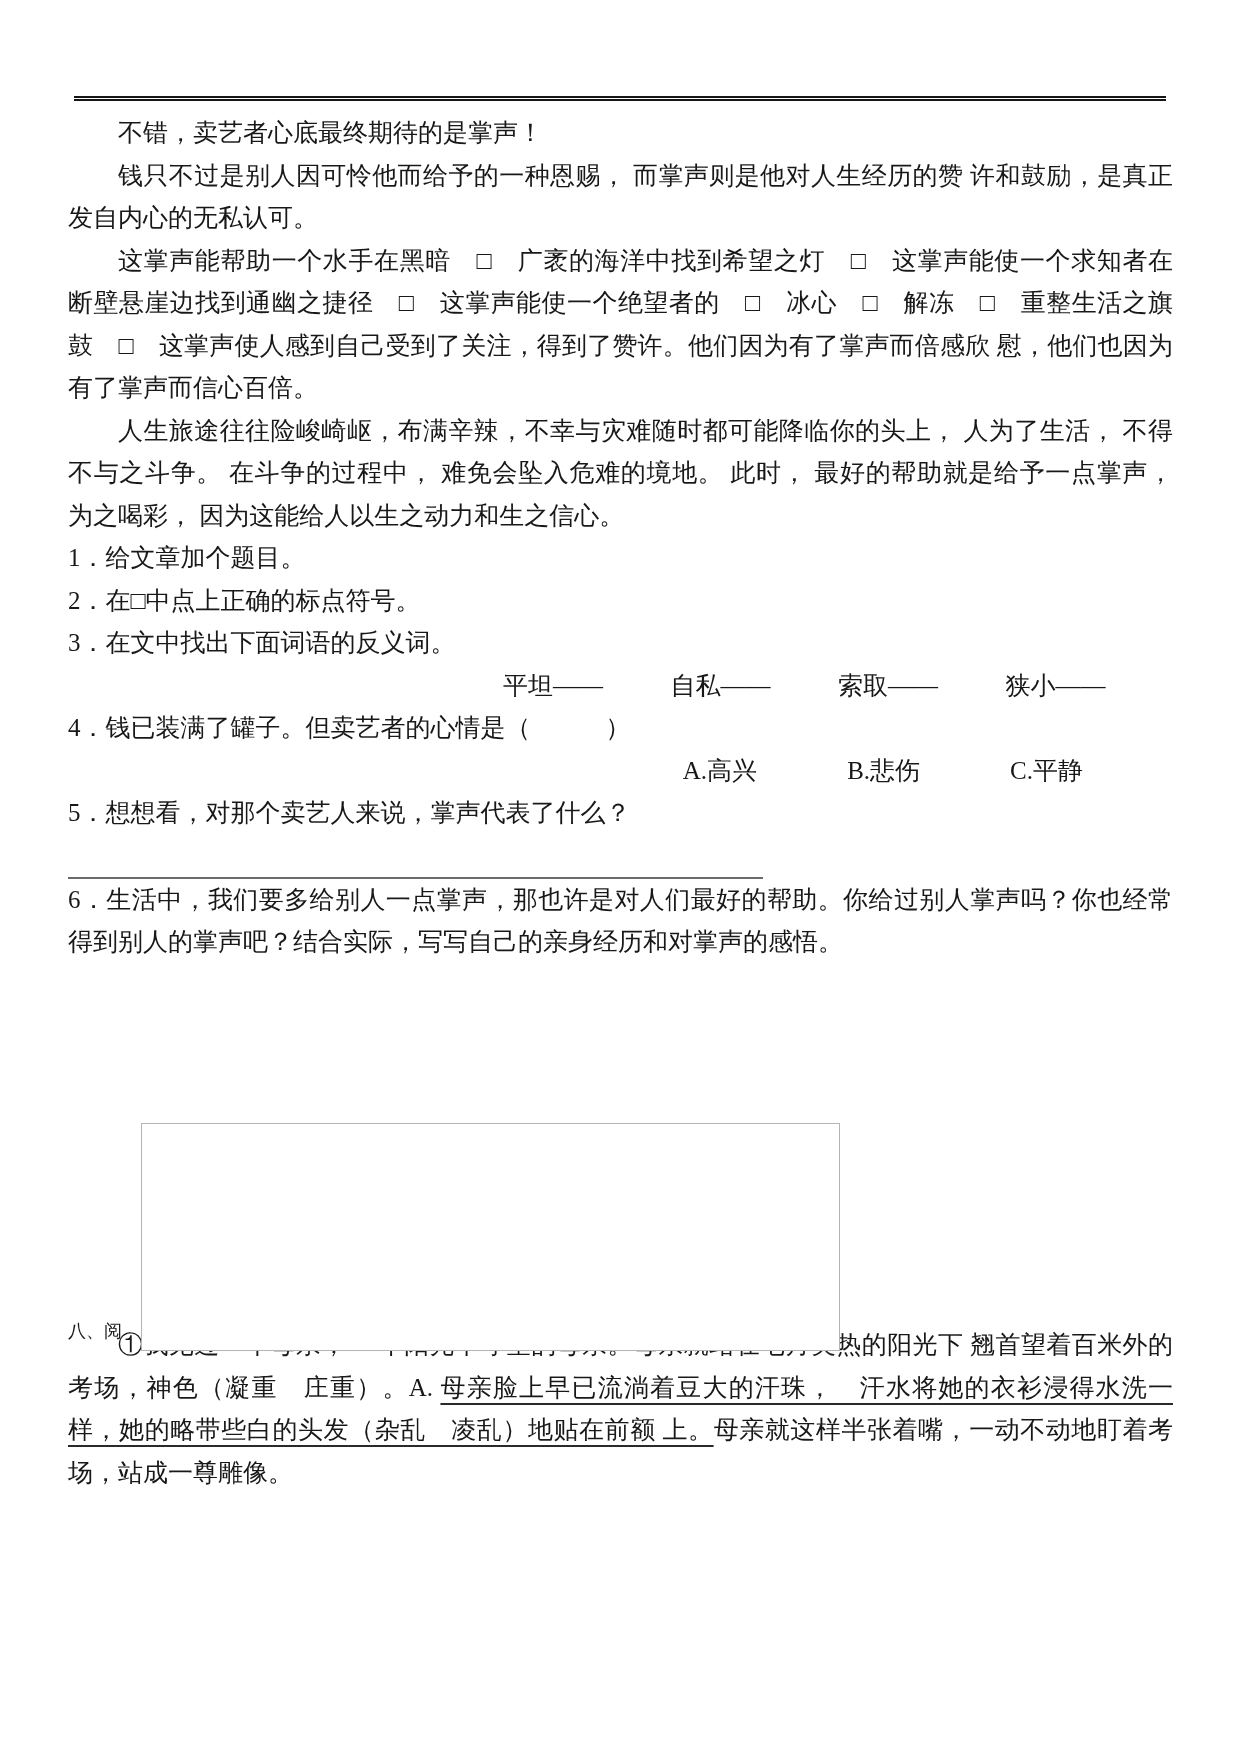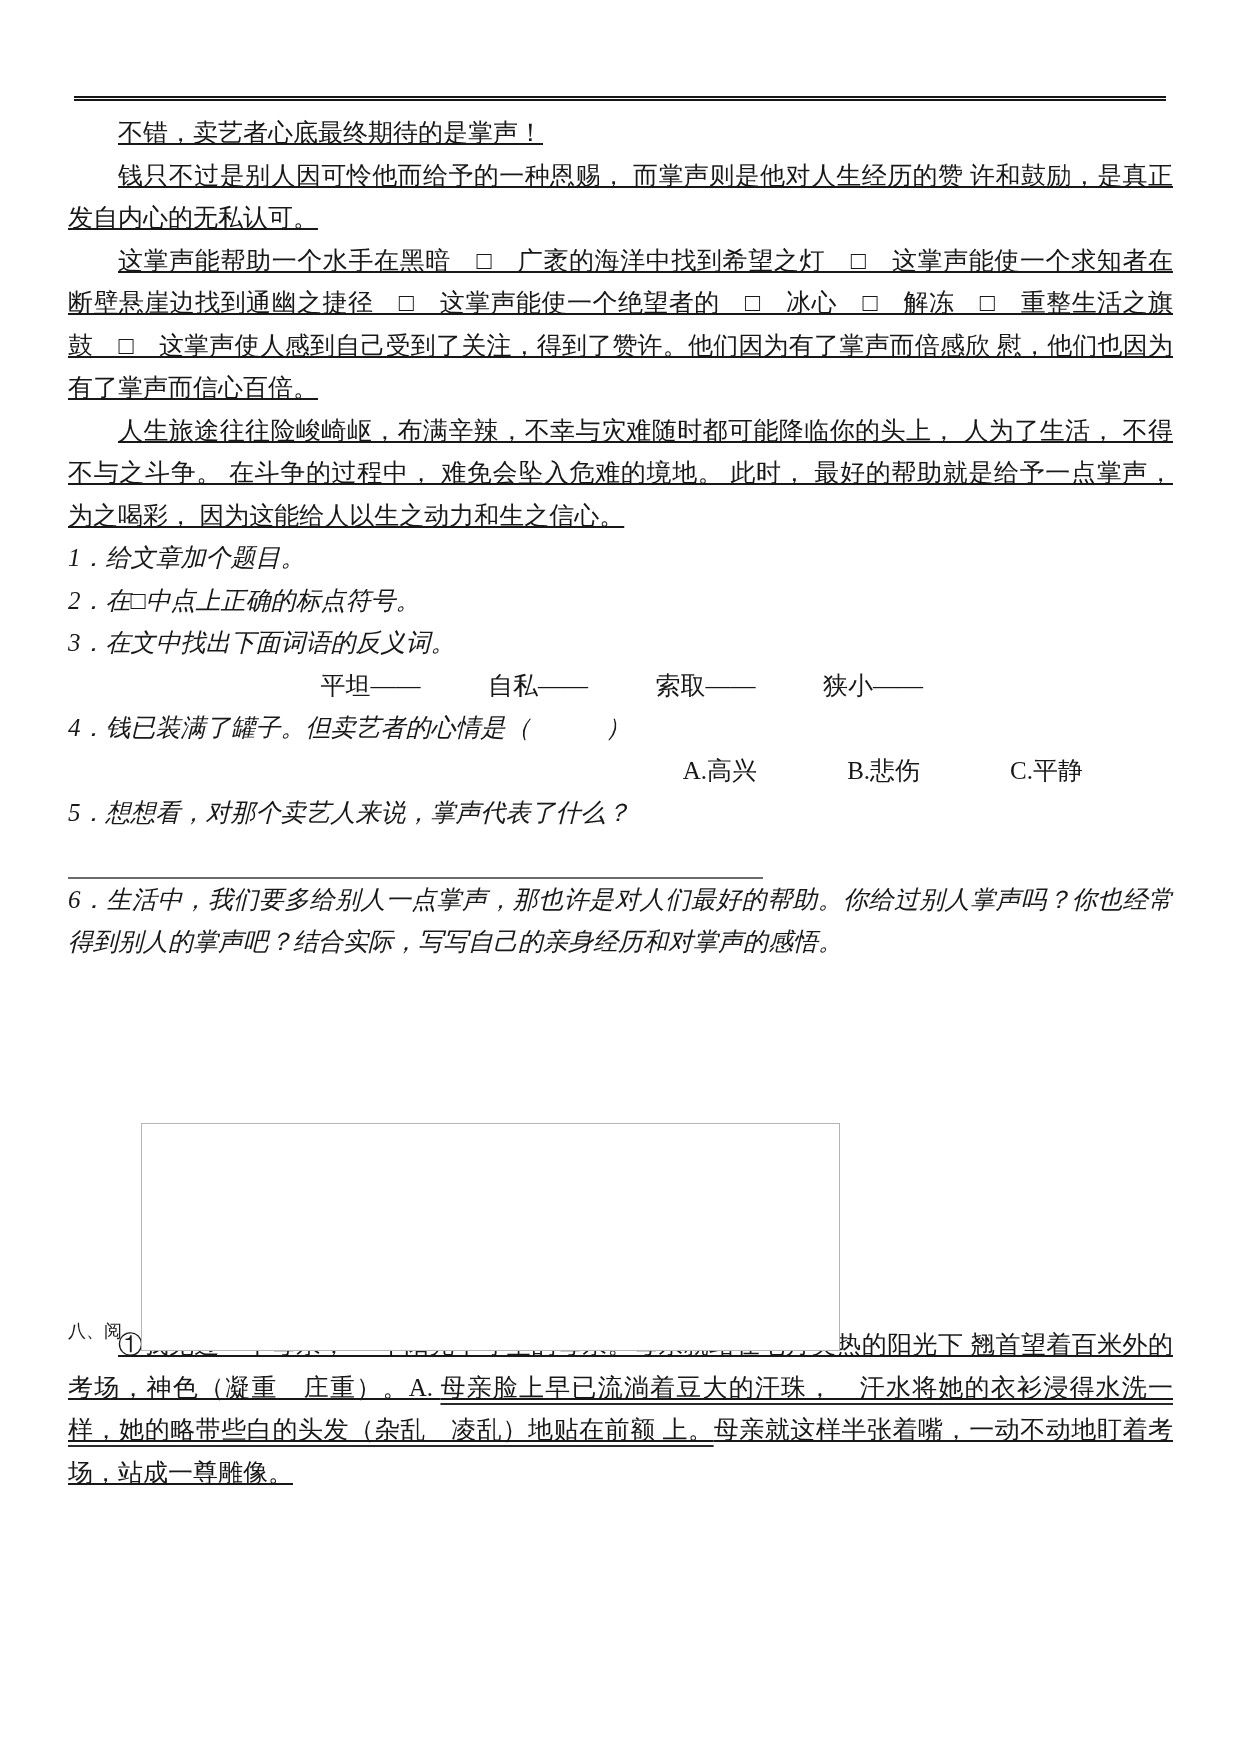--- a/index.html
+++ b/index.html
@@ -14,23 +14,23 @@
   }
   .top-rule{
     position:absolute;left:74px;top:96px;width:1092px;height:1px;
     border-top:2px solid #161616;border-bottom:2px solid #161616;background:#fff;
   }
   .content{
     position:absolute;left:68px;top:112px;width:1105px;
     font-size:25px;line-height:42.5px;text-align:justify;
   }
   .content p{margin:0;padding:0;}
-  p.indent{text-indent:2em;text-decoration:underline;}
-  p.q{text-indent:0;font-style:italic;}
-  p.antonyms{padding-left:2.8em;text-align:center;}
+  p.indent{text-indent:2em;}
+  p.q{text-indent:0;}
+  p.antonyms{padding-left:2.8em;text-align:right;}
   p.antonyms span{margin-right:2.7em;}
   p.options{padding-left:3em;text-align:right;}
   p.options span{margin-right:3.6em;}
   .answer-line{
     width:695px;height:42px;
     border-bottom:2px solid #6a6a6a;
   }
   .spacer{height:304px;}
   p.center{text-align:center;text-indent:0;}
   p.title-line{margin-top:14px !important;font-weight:bold;}

